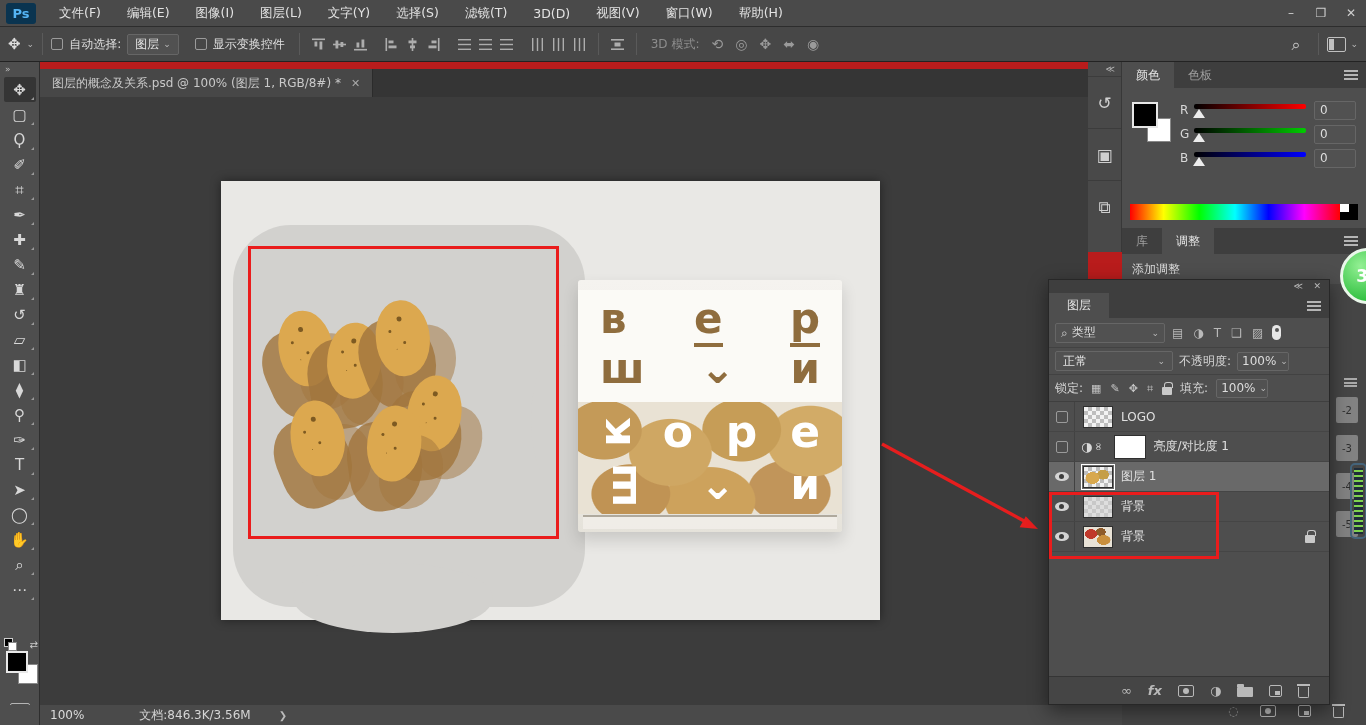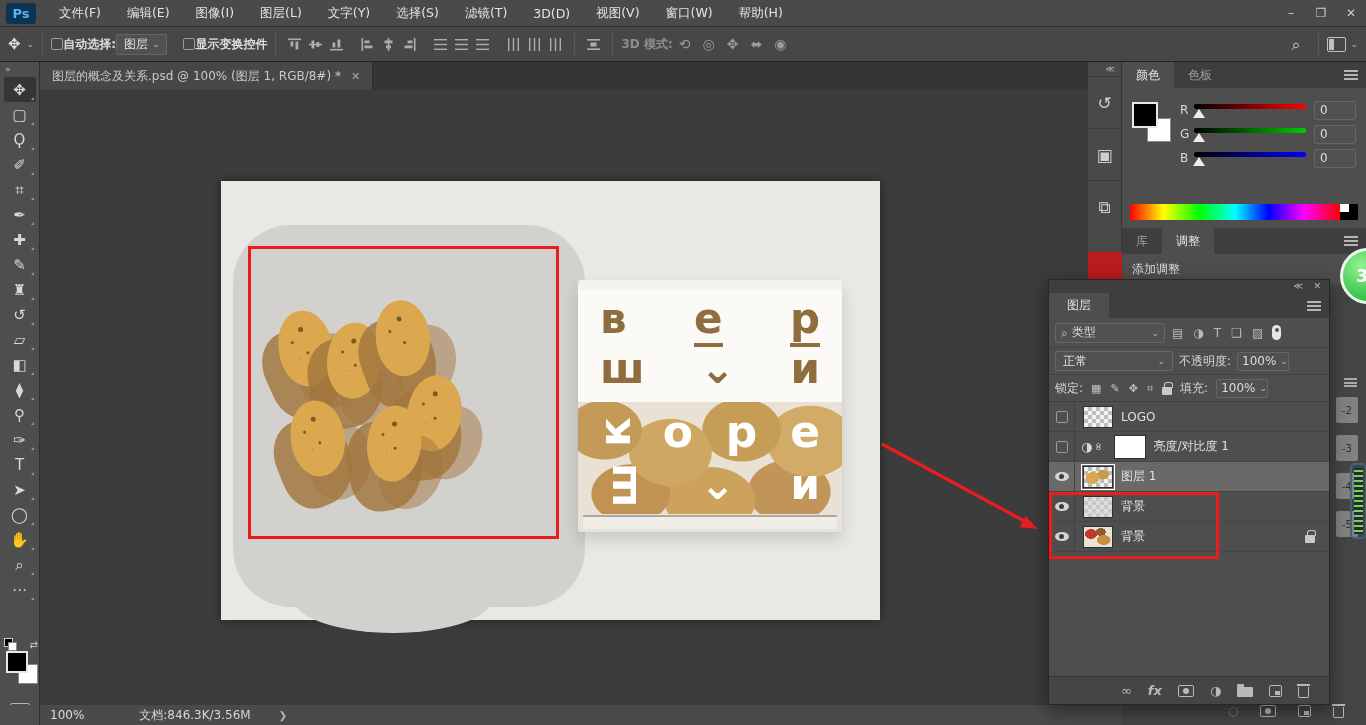--- a/index.html
+++ b/index.html
@@ -13,21 +13,21 @@
   .menu-item{padding:0 13px;display:flex;align-items:center;color:#e3e3e3;font-size:12.5px;cursor:default;}
   .win-controls{margin-left:auto;display:flex;height:100%;}
   .win-btn{width:30px;display:flex;align-items:center;justify-content:center;color:#cfcfcf;font-size:12px;}
 
   
   .optionsbar{position:absolute;left:0;top:27px;width:1366px;height:35px;background:#474747;border-bottom:1px solid #232323;display:flex;align-items:center;padding:0 8px;z-index:12;}
   .ob-sep{width:1px;height:22px;background:#5a5a5a;margin:0 8px;}
   .ob-toolicon{color:#e0e0e0;font-size:15px;margin-right:2px;}
   .caret{font-size:9px;color:#bbb;margin-left:4px;}
   .cb{width:12px;height:12px;border:1px solid #9b9b9b;border-radius:2px;background:transparent;flex:none;}
-  .ob-label{margin:0 0;color:#dedede;white-space:nowrap;font-weight:bold;}
+  .ob-label{margin:0 6px;color:#dedede;white-space:nowrap;}
   .selbox{display:flex;align-items:center;height:21px;background:#515151;border:1px solid #666;border-radius:2px;padding:0 7px;color:#e2e2e2;}
   .ai{display:inline-flex;margin:0 4px;opacity:.85;}
   .ai svg{display:block;}
   .gap8{width:8px;}
   .dim{color:#8d8d8d;text-align:right;}
   .g-icon{font-size:14px;color:#9a9a9a;margin:0 6px;}
   .ob-right{margin-left:auto;display:flex;align-items:center;}
   .search-glyph{font-size:16px;color:#d2d2d2;transform:rotate(0deg);margin-right:10px;}
   .ws-icon{width:19px;height:15px;border:1px solid #c0c0c0;border-radius:2px;position:relative;}
   .ws-icon::after{content:"";position:absolute;left:1px;top:1px;bottom:1px;width:5px;background:#c0c0c0;}
@@ -41,21 +41,21 @@
   .tool::after{content:"";position:absolute;right:2px;bottom:2px;border-left:3px solid transparent;border-bottom:3px solid #9a9a9a;}
   .swatch-area{position:absolute;left:6px;bottom:36px;width:30px;height:38px;}
   .swap-glyph{position:absolute;right:-2px;top:-12px;font-size:10px;color:#ccc;}
   .mini-swatch{position:absolute;left:-2px;top:-13px;width:9px;height:9px;background:#000;border:1px solid #ccc;}
   .mini-swatch::after{content:"";position:absolute;left:3px;top:3px;width:7px;height:7px;background:#fff;border:1px solid #888;}
   .fg-swatch{position:absolute;left:0;top:0;width:22px;height:22px;background:#000;border:2px solid #e8e8e8;z-index:2;}
   .bg-swatch{position:absolute;left:12px;top:13px;width:20px;height:20px;background:#fff;border:1px solid #888;}
   .quickmask{position:absolute;left:10px;bottom:6px;width:20px;height:16px;border:1px solid #b5b5b5;border-radius:2px;display:flex;align-items:center;justify-content:center;color:#b5b5b5;font-size:10px;}
 
   
-  .tabbar{position:absolute;left:40px;top:62px;width:1048px;height:28px;background:#353535;z-index:10;display:flex;}
+  .tabbar{position:absolute;left:40px;top:69px;width:1048px;height:28px;background:#353535;z-index:10;display:flex;}
   .doc-tab{height:28px;background:#474747;color:#c9c9c9;display:flex;align-items:center;padding:0 12px;gap:10px;border-right:1px solid #2b2b2b;font-size:12px;}
   .doc-close{color:#a9a9a9;font-size:11px;}
 
   
   .pasteboard{position:absolute;left:40px;top:90px;width:1048px;height:615px;background:#3c3c3c;z-index:1;}
   .document{position:absolute;left:181px;top:91px;width:659px;height:439px;background:#e9e8e5;box-shadow:0 0 10px rgba(0,0,0,.45);}
   .art-blob{position:absolute;left:12px;top:44px;width:352px;height:382px;background:#d2d1ce;border-radius:58px;}
   .art-blob::before{content:"";position:absolute;left:60px;bottom:-26px;width:200px;height:70px;background:#d2d1ce;border-radius:50%;}
   .art-blob::after{content:"";position:absolute;right:-16px;top:120px;width:70px;height:150px;background:#d2d1ce;border-radius:50%;}
   .canvas-red-box{position:absolute;left:27px;top:65px;width:311px;height:293px;border:3px solid #ea1c1c;z-index:4;}

